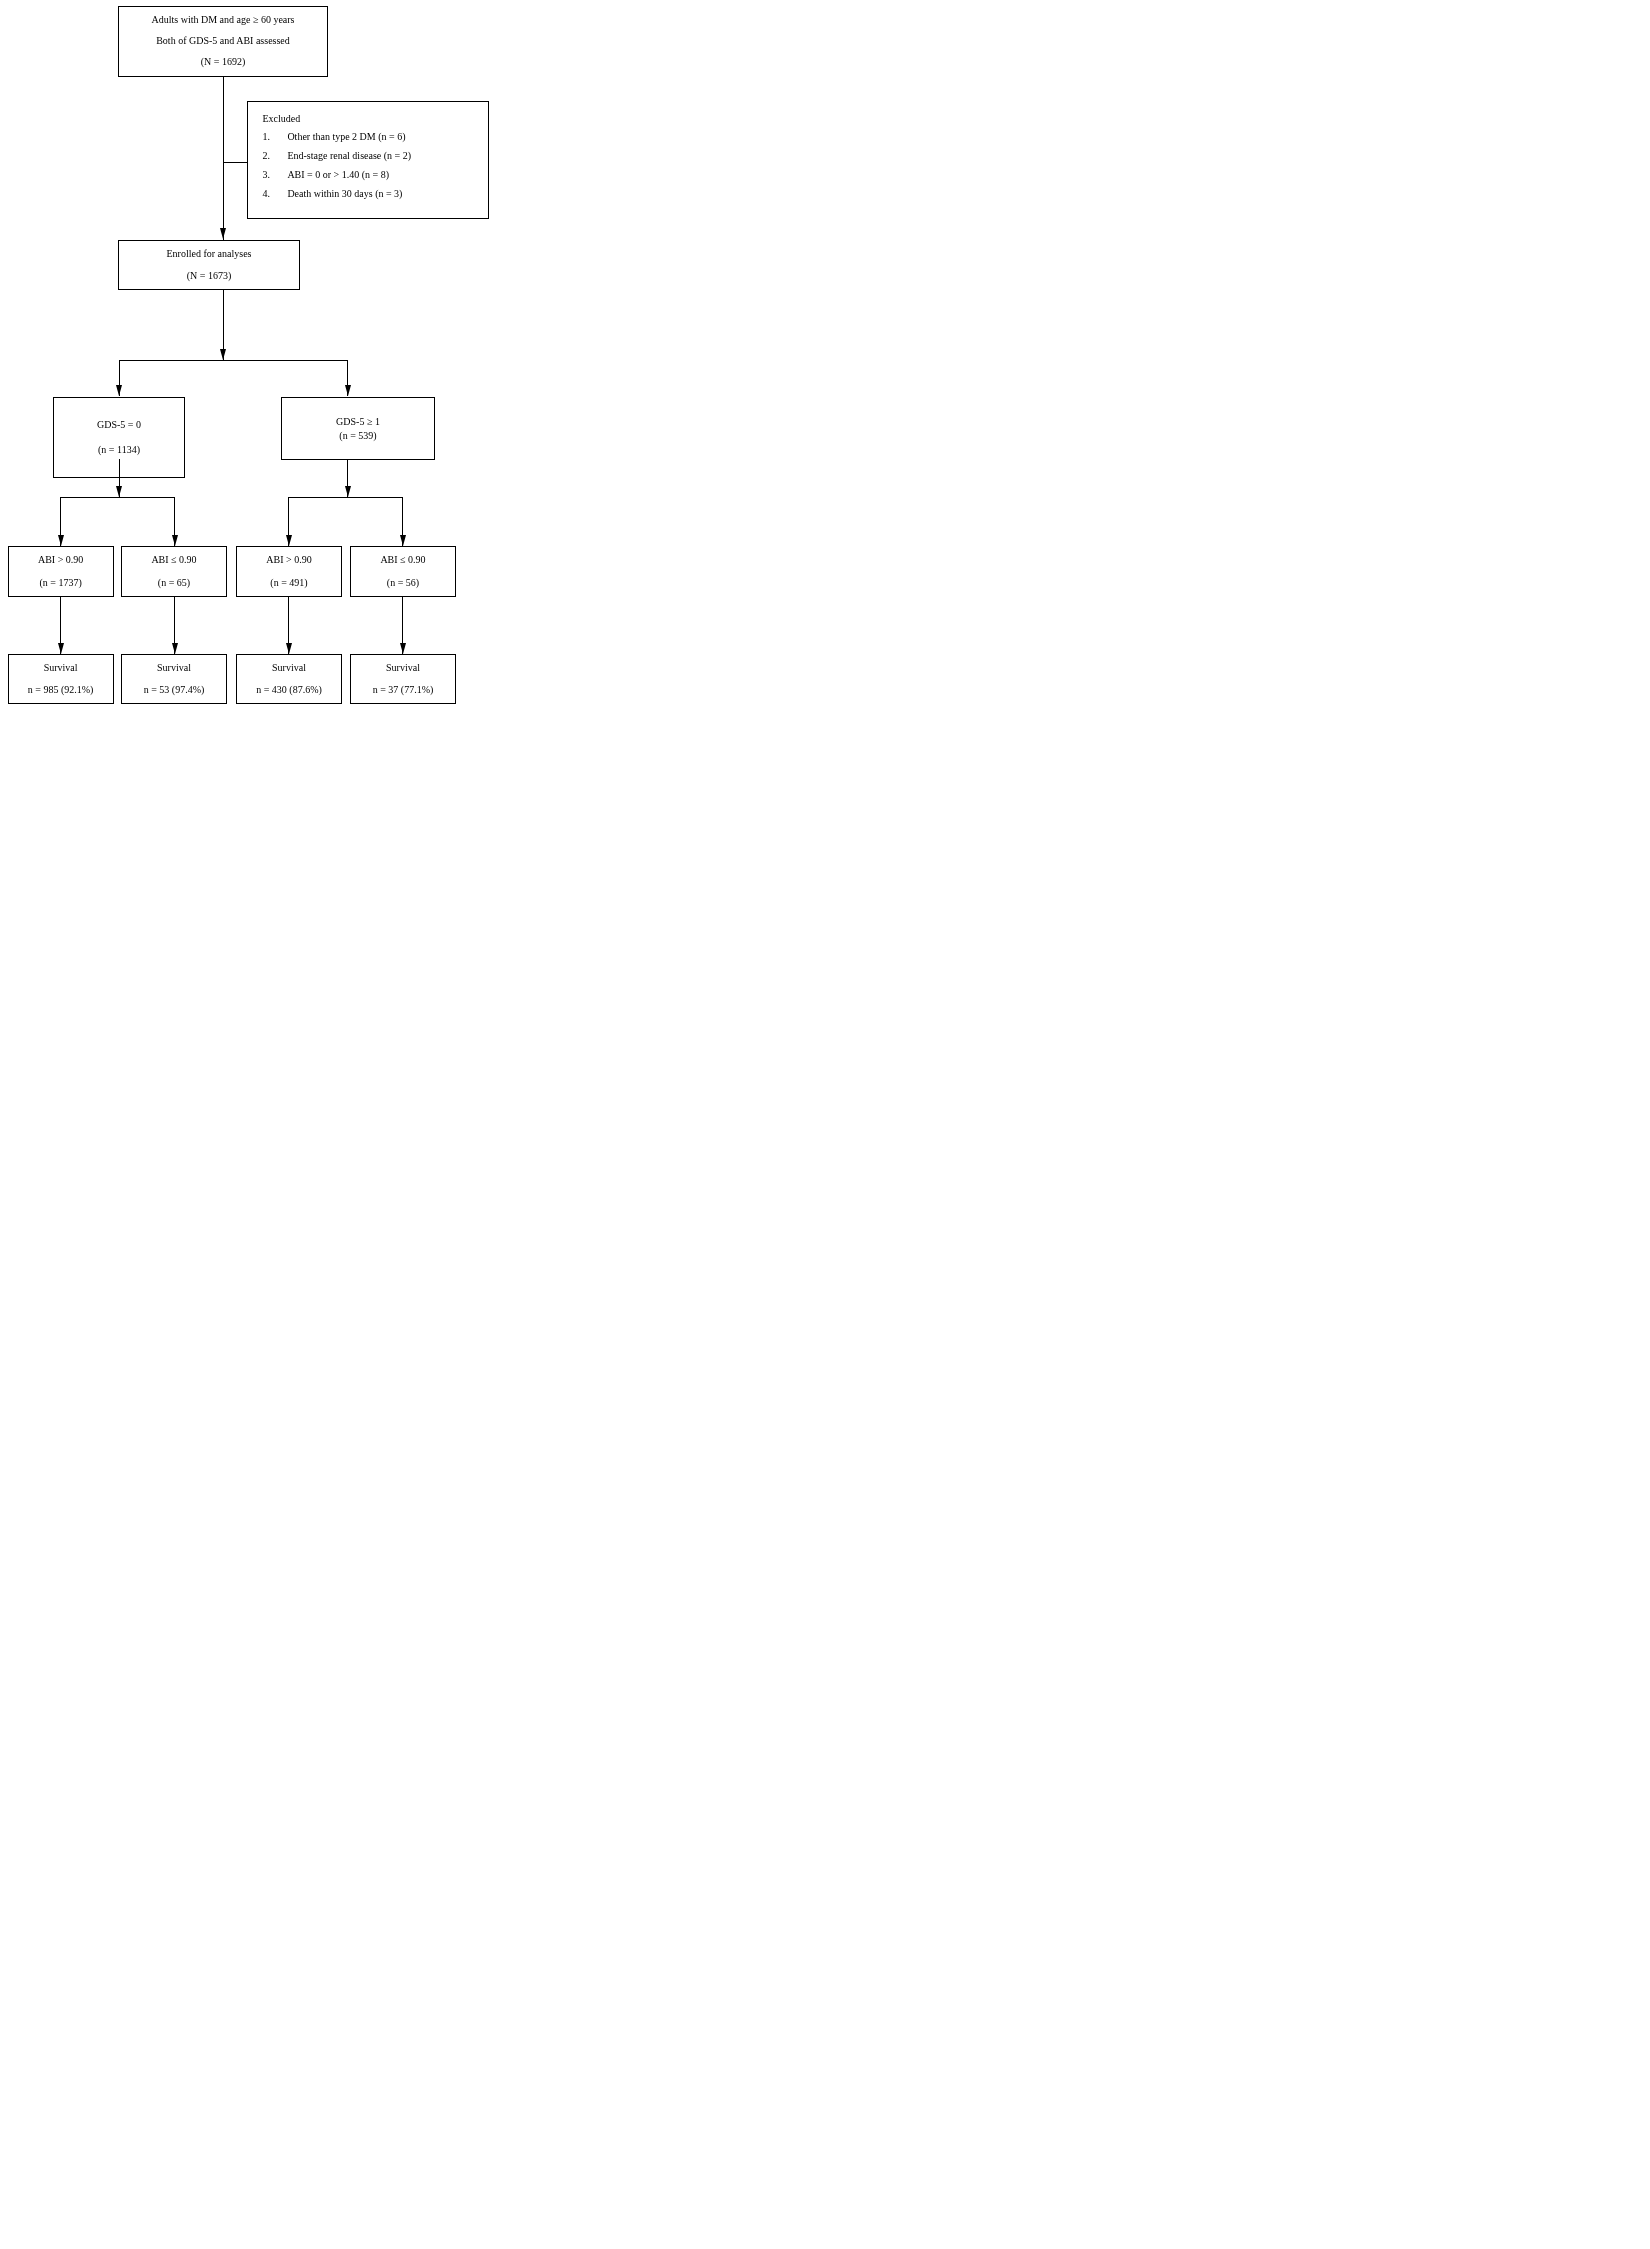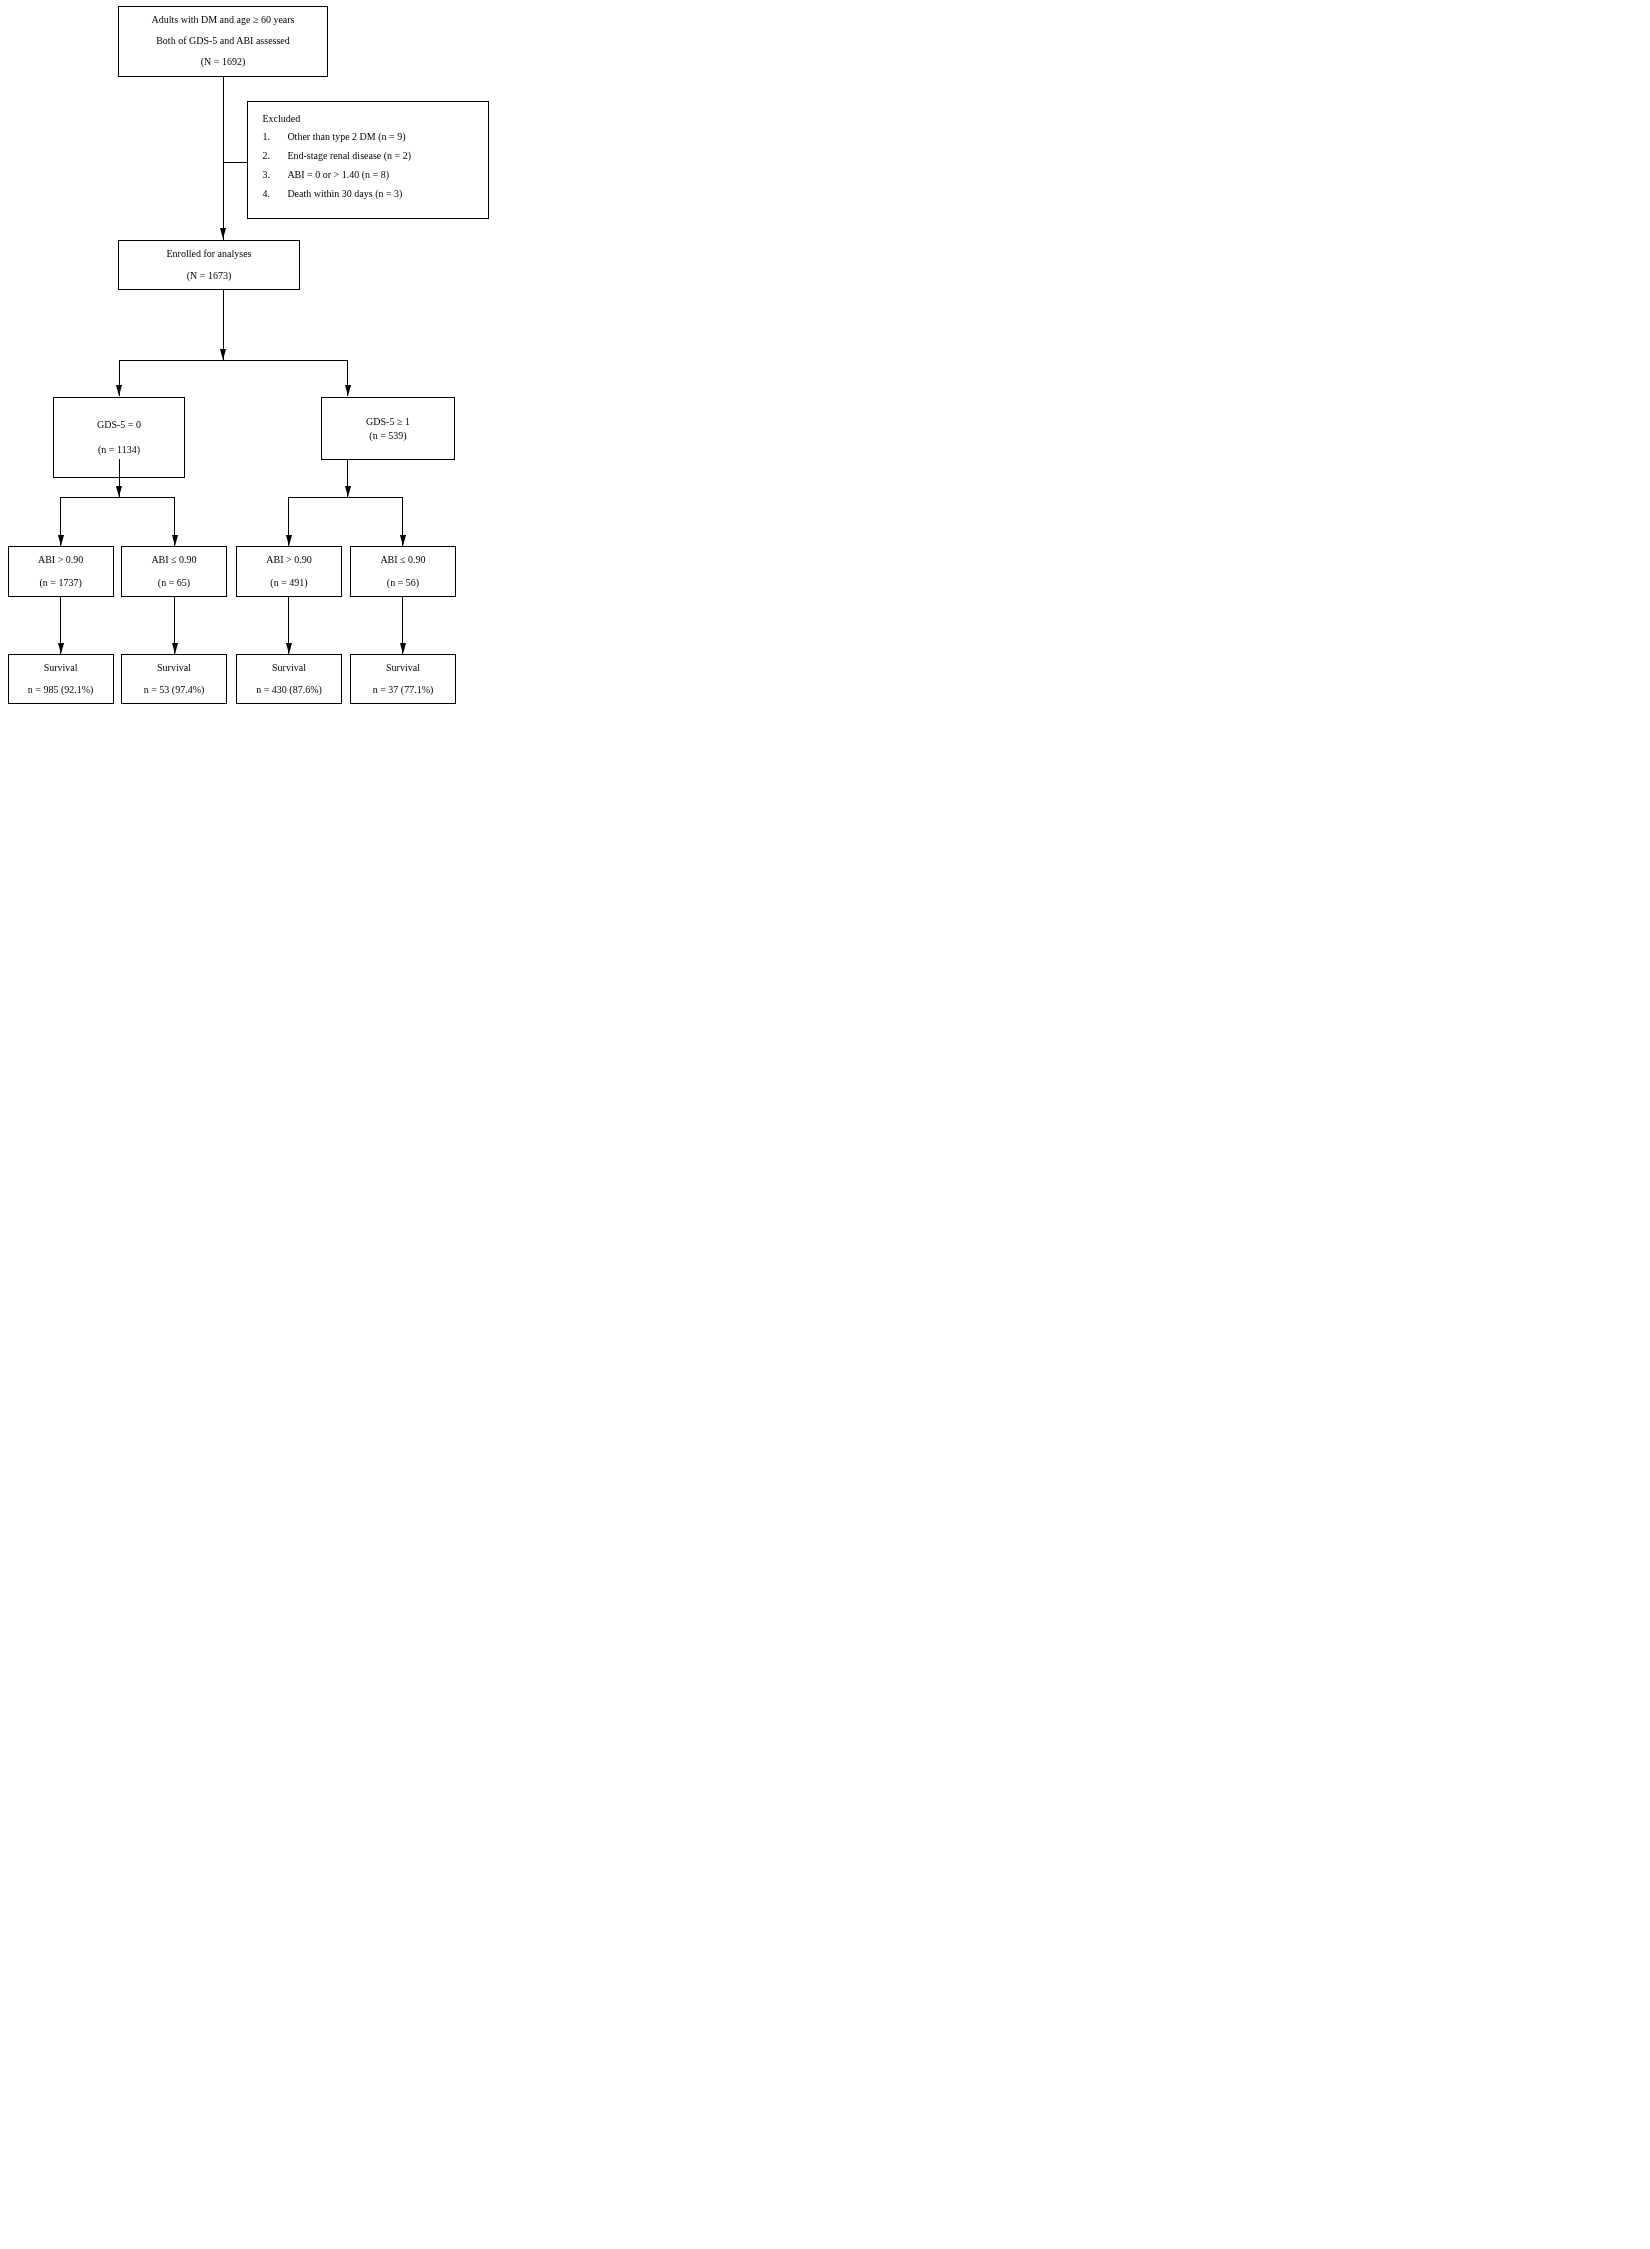--- a/index.html
+++ b/index.html
@@ -29,21 +29,21 @@
     justify-content: center;
     font-size: 10px;
     line-height: 1.2;
   }
   #box-top      { left: 118px; top: 5.8px;   width: 210px; height: 71px; gap: 9px; }
   #box-excluded { left: 247px; top: 101px;  width: 242px; height: 118px;
                   align-items: flex-start; justify-content: flex-start;
                   text-align: left; padding: 10.8px 8px 8px 14.4px; gap: 6.7px; }
   #box-enrolled { left: 118px; top: 240px;  width: 182px; height: 50px; gap: 10.8px; }
   #box-gds0     { left: 53px; top: 397px;  width: 132px; height: 81px; gap: 13.5px; }
-  #box-gds1     { left: 281px; top: 397px;  width: 134px; height: 63px; gap: 2px; margin-left: 40px; }
+  #box-gds1     { left: 281px; top: 397px;  width: 154px; height: 63px; gap: 2px; }
   #box-abi1     { left: 7.6px;  top: 546px; width: 106px; height: 51px; gap: 10.8px; }
   #box-abi2     { left: 121px; top: 546px; width: 106px; height: 51px; gap: 10.8px; }
   #box-abi3     { left: 236px; top: 546px; width: 106px; height: 51px; gap: 10.8px; }
   #box-abi4     { left: 350px; top: 546px; width: 106px; height: 51px; gap: 10.8px; }
   #box-surv1    { left: 7.6px;  top: 654px; width: 106px; height: 50px; gap: 10.8px; }
   #box-surv2    { left: 121px; top: 654px; width: 106px; height: 50px; gap: 10.8px; }
   #box-surv3    { left: 236px; top: 654px; width: 106px; height: 50px; gap: 10.8px; }
   #box-surv4    { left: 350px; top: 654px; width: 106px; height: 50px; gap: 10.8px; }
 
   .excl-item { display: flex; }
@@ -104,21 +104,21 @@
   <div class="fc-box" id="box-top">
     <div>Adults with DM and age ≥ 60 years</div>
     <div>Both of GDS-5 and ABI assessed</div>
     <div>(N = 1692)</div>
   </div>
 
   <div class="fc-box" id="box-excluded">
     <div>Excluded</div>
     <div class="excl-item">
       <span class="num">1.</span>
-      <span>Other than type 2 DM (n = 9)</span>
+      <span>Other than type 2 DM (n = 6)</span>
     </div>
     <div class="excl-item">
       <span class="num">2.</span>
       <span>End-stage renal disease (n = 2)</span>
     </div>
     <div class="excl-item">
       <span class="num">3.</span>
       <span>ABI = 0 or &gt; 1.40 (n = 8)</span>
     </div>
     <div class="excl-item">

